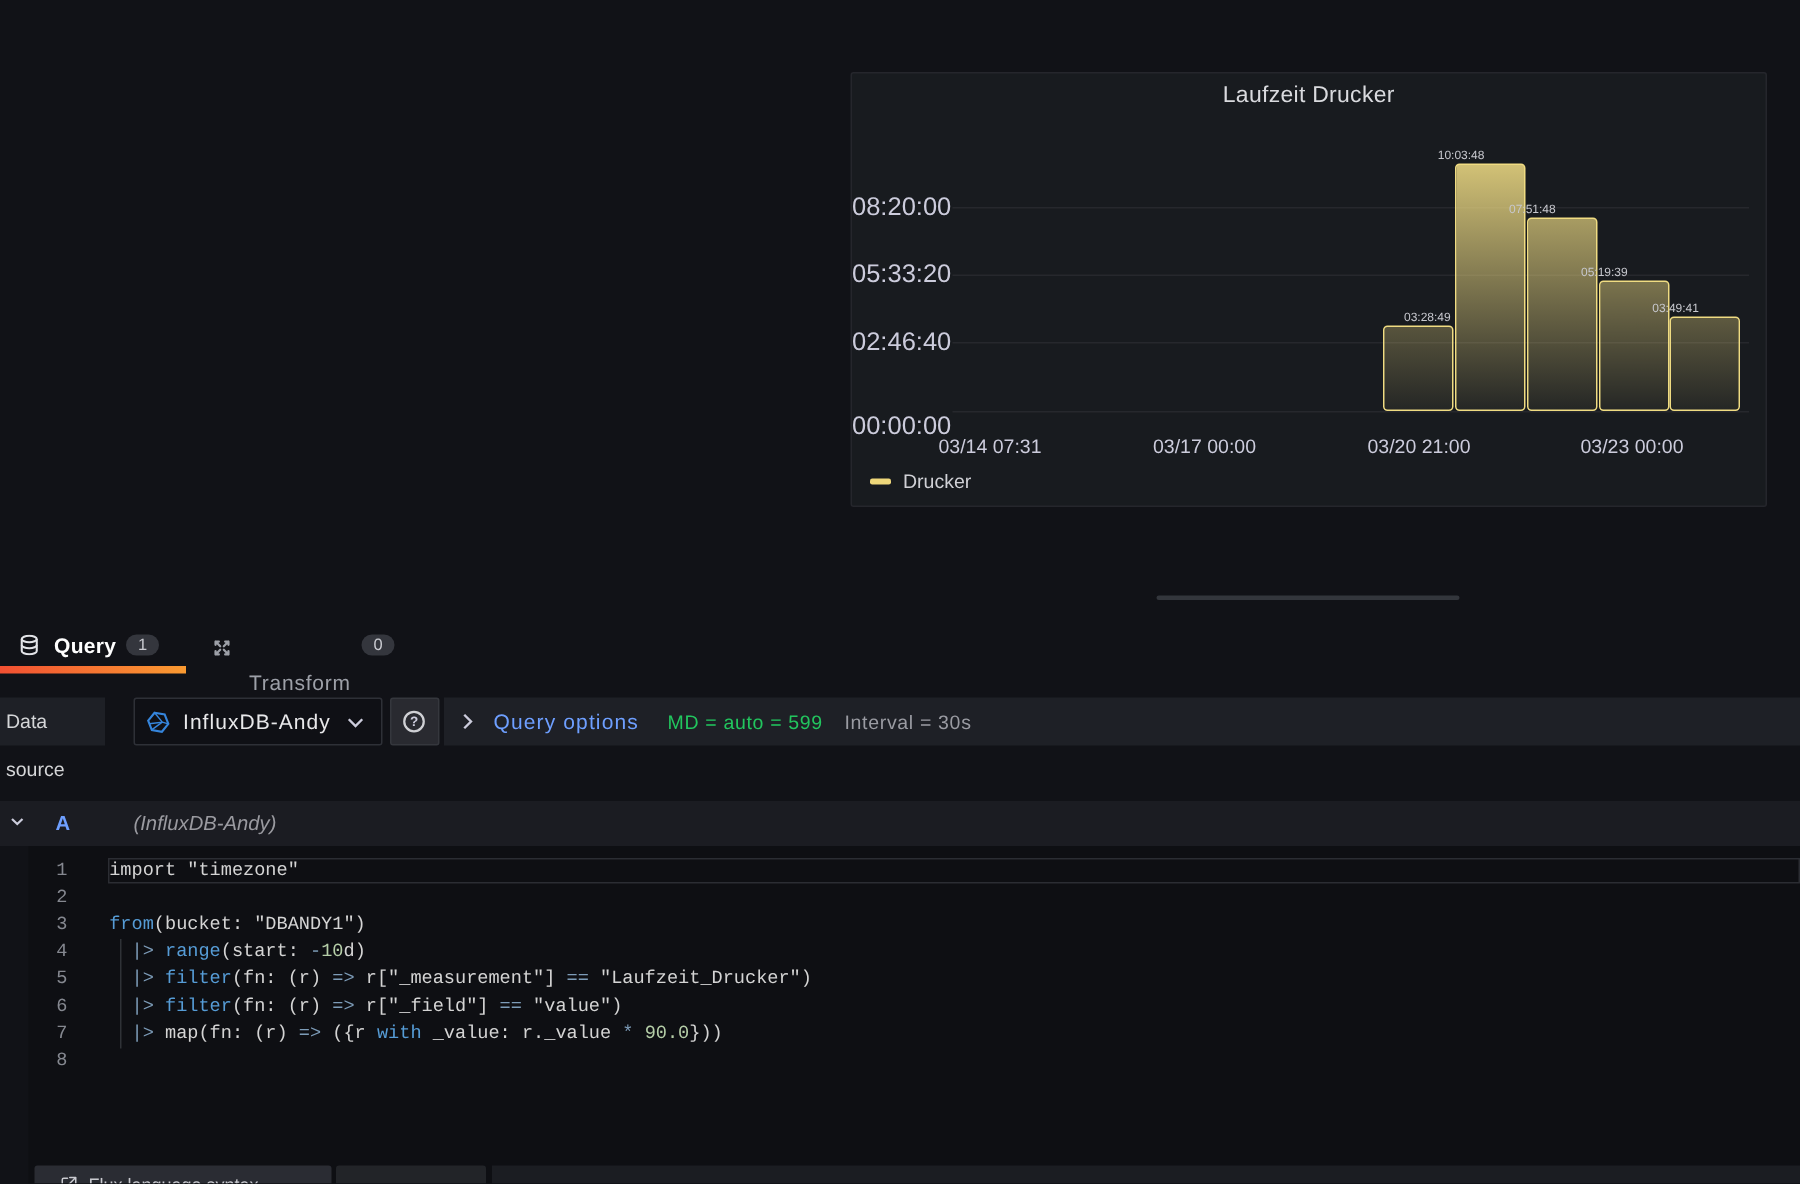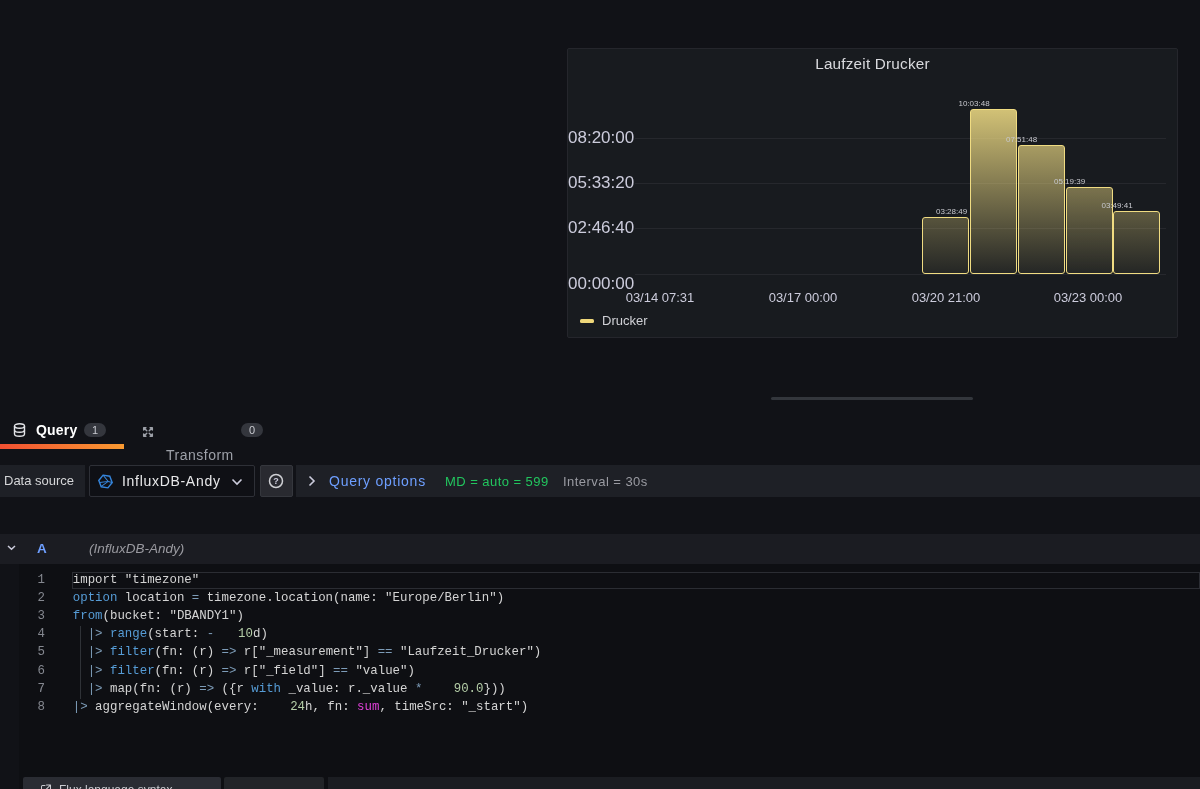--- a/index.html
+++ b/index.html
@@ -25,21 +25,21 @@
 
   
   .tabtxt1 { left:36px; top:422px; color:#ffffff; font-size:14px; font-weight:600; letter-spacing:0.2px; }
   .tabtxt2 { left:166px; top:422px; color:#9da0a8; font-size:14px; font-weight:500; letter-spacing:0.5px;margin-top:25px; }
   .counter { top:423px; height:14px; min-width:22px; border-radius:8px; background:#34363d;
              color:#c9cad0; font-size:11px; text-align:center; line-height:14px; padding:0 7px; }
   .underline { left:0; top:444px; width:124px; height:5px;
                background:linear-gradient(90deg,#f25032,#fa9a31); }
 
   
-  .dslabel { left:0; top:465px; width:85px; height:32px; background:#1e2026;
+  .dslabel { left:0; top:465px; width:70px; height:32px; background:#1e2026;
              color:#d5d6d8; font-size:13px; font-weight:500; line-height:32px; padding-left:4px; }
   .dsselect { left:89px; top:465px; width:166px; height:32px; background:#0f1015;
               border:1px solid #2e3037; border-radius:2px; }
   .dstext { left:122px; top:473px; color:#e8e8ea; font-size:14px; font-weight:500; letter-spacing:0.7px; }
   .helpbtn { left:260px; top:465px; width:33px; height:32px; background:#292a30;
              border:1px solid #35373d; border-radius:2px; }
   .qopts { left:296px; top:465px; width:904px; height:32px; background:#1e2026; }
   .qoptlink { left:329px; top:473px; color:#6e9fff; font-size:14px; font-weight:500; letter-spacing:0.75px; }
   .qoptsum1 { left:445px; top:474px; color:#22c55e; font-size:13px; letter-spacing:0.45px; }
   .qoptsum2 { left:563px; top:474px; color:#9a9ba2; font-size:13px; letter-spacing:0.45px; }
@@ -50,21 +50,21 @@
   .qds { left:89px; top:541px; color:#9a9aa0; font-size:13.5px; font-style:italic; }
 
   
   .editor { left:19px; top:564px; width:1181px; height:225px; background:#0e0f13; }
   .code { position:absolute; font-family:"Liberation Mono", monospace; font-size:12.4px;
           line-height:18.2px; white-space:pre; color:#d4d4d4; left:53.8px; }
   .lnum { position:absolute; width:25px; text-align:right; font-family:"Liberation Mono", monospace;
           font-size:12.4px; line-height:18.2px; color:#858890; left:1px; }
   .kw { color:#569cd6; }
   .op { color:#7d9cb8; }
-  .num { color:#b5cea8;margin-left:24px; }
+  .num { color:#b5cea8; }
   .mag { color:#e040d8; }
   .curline { position:absolute; left:53px; top:7.5px; width:1128px; height:17.5px;
              border:1px solid #2b2d33; }
   .indent { position:absolute; left:60.5px; top:61.5px; width:1px; height:73px; background:#2f3237; }
 
   
   .fbtn1 { left:23px; top:777px; width:198px; height:12px; background:#2a2c33; border-radius:2px 2px 0 0;
            color:#c9cad0; font-size:12px; font-weight:500; overflow:hidden; }
   .fbtn2 { left:224px; top:777px; width:100px; height:12px; background:#222428; border-radius:2px 2px 0 0; }
   .fright { left:328px; top:777px; width:872px; height:12px; background:#1b1d22; }
@@ -176,27 +176,25 @@
   <div class="lnum" style="top:24.7px">2</div>
   <div class="lnum" style="top:42.9px">3</div>
   <div class="lnum" style="top:61.1px">4</div>
   <div class="lnum" style="top:79.3px">5</div>
   <div class="lnum" style="top:97.5px">6</div>
   <div class="lnum" style="top:115.7px">7</div>
   <div class="lnum" style="top:133.9px">8</div>
   <div class="indent"></div>
 
   <div class="code" style="top:6.5px">import "timezone"</div>
-  <div class="code" style="top:24.7px"><span class="kw">option</span> location <span class="op">=</span> timezone.location(name: "Europe/Berlin")</div>
   <div class="code" style="top:42.9px"><span class="kw">from</span>(bucket: "DBANDY1")</div>
   <div class="code" style="top:61.1px">  <span class="op">|&gt;</span> <span class="kw">range</span>(start: <span class="op">-</span><span class="num">10</span>d)</div>
   <div class="code" style="top:79.3px">  <span class="op">|&gt;</span> <span class="kw">filter</span>(fn: (r) <span class="op">=&gt;</span> r["_measurement"] <span class="op">==</span> "Laufzeit_Drucker")</div>
   <div class="code" style="top:97.5px">  <span class="op">|&gt;</span> <span class="kw">filter</span>(fn: (r) <span class="op">=&gt;</span> r["_field"] <span class="op">==</span> "value")</div>
   <div class="code" style="top:115.7px">  <span class="op">|&gt;</span> map(fn: (r) <span class="op">=&gt;</span> ({r <span class="kw">with</span> _value: r._value <span class="op">*</span> <span class="num">90.0</span>}))</div>
-  <div class="code" style="top:133.9px"><span class="op">|&gt;</span> aggregateWindow(every: <span class="num">24</span>h, fn: <span class="mag">sum</span>, timeSrc: "_start")</div>
 </div>
 
 <div class="abs fbtn1">
   <svg style="position:absolute; left:17px; top:6px" width="12" height="12" viewBox="0 0 24 24" fill="#c9cad0">
     <path d="M21 3h-8a1 1 0 0 0 0 2h5.59L9.29 14.29a1 1 0 1 0 1.42 1.42L20 6.41V12a1 1 0 0 0 2 0V4a1 1 0 0 0-1-1z"></path>
     <path d="M19 13a1 1 0 0 0-1 1v5a1 1 0 0 1-1 1H5a1 1 0 0 1-1-1V7a1 1 0 0 1 1-1h5a1 1 0 0 0 0-2H5a3 3 0 0 0-3 3v12a3 3 0 0 0 3 3h12a3 3 0 0 0 3-3v-5a1 1 0 0 0-1-1z"></path>
   </svg>
   <span style="position:absolute; left:36px; top:6px;">Flux language syntax</span>
 </div>
 <div class="abs fbtn2"></div>

